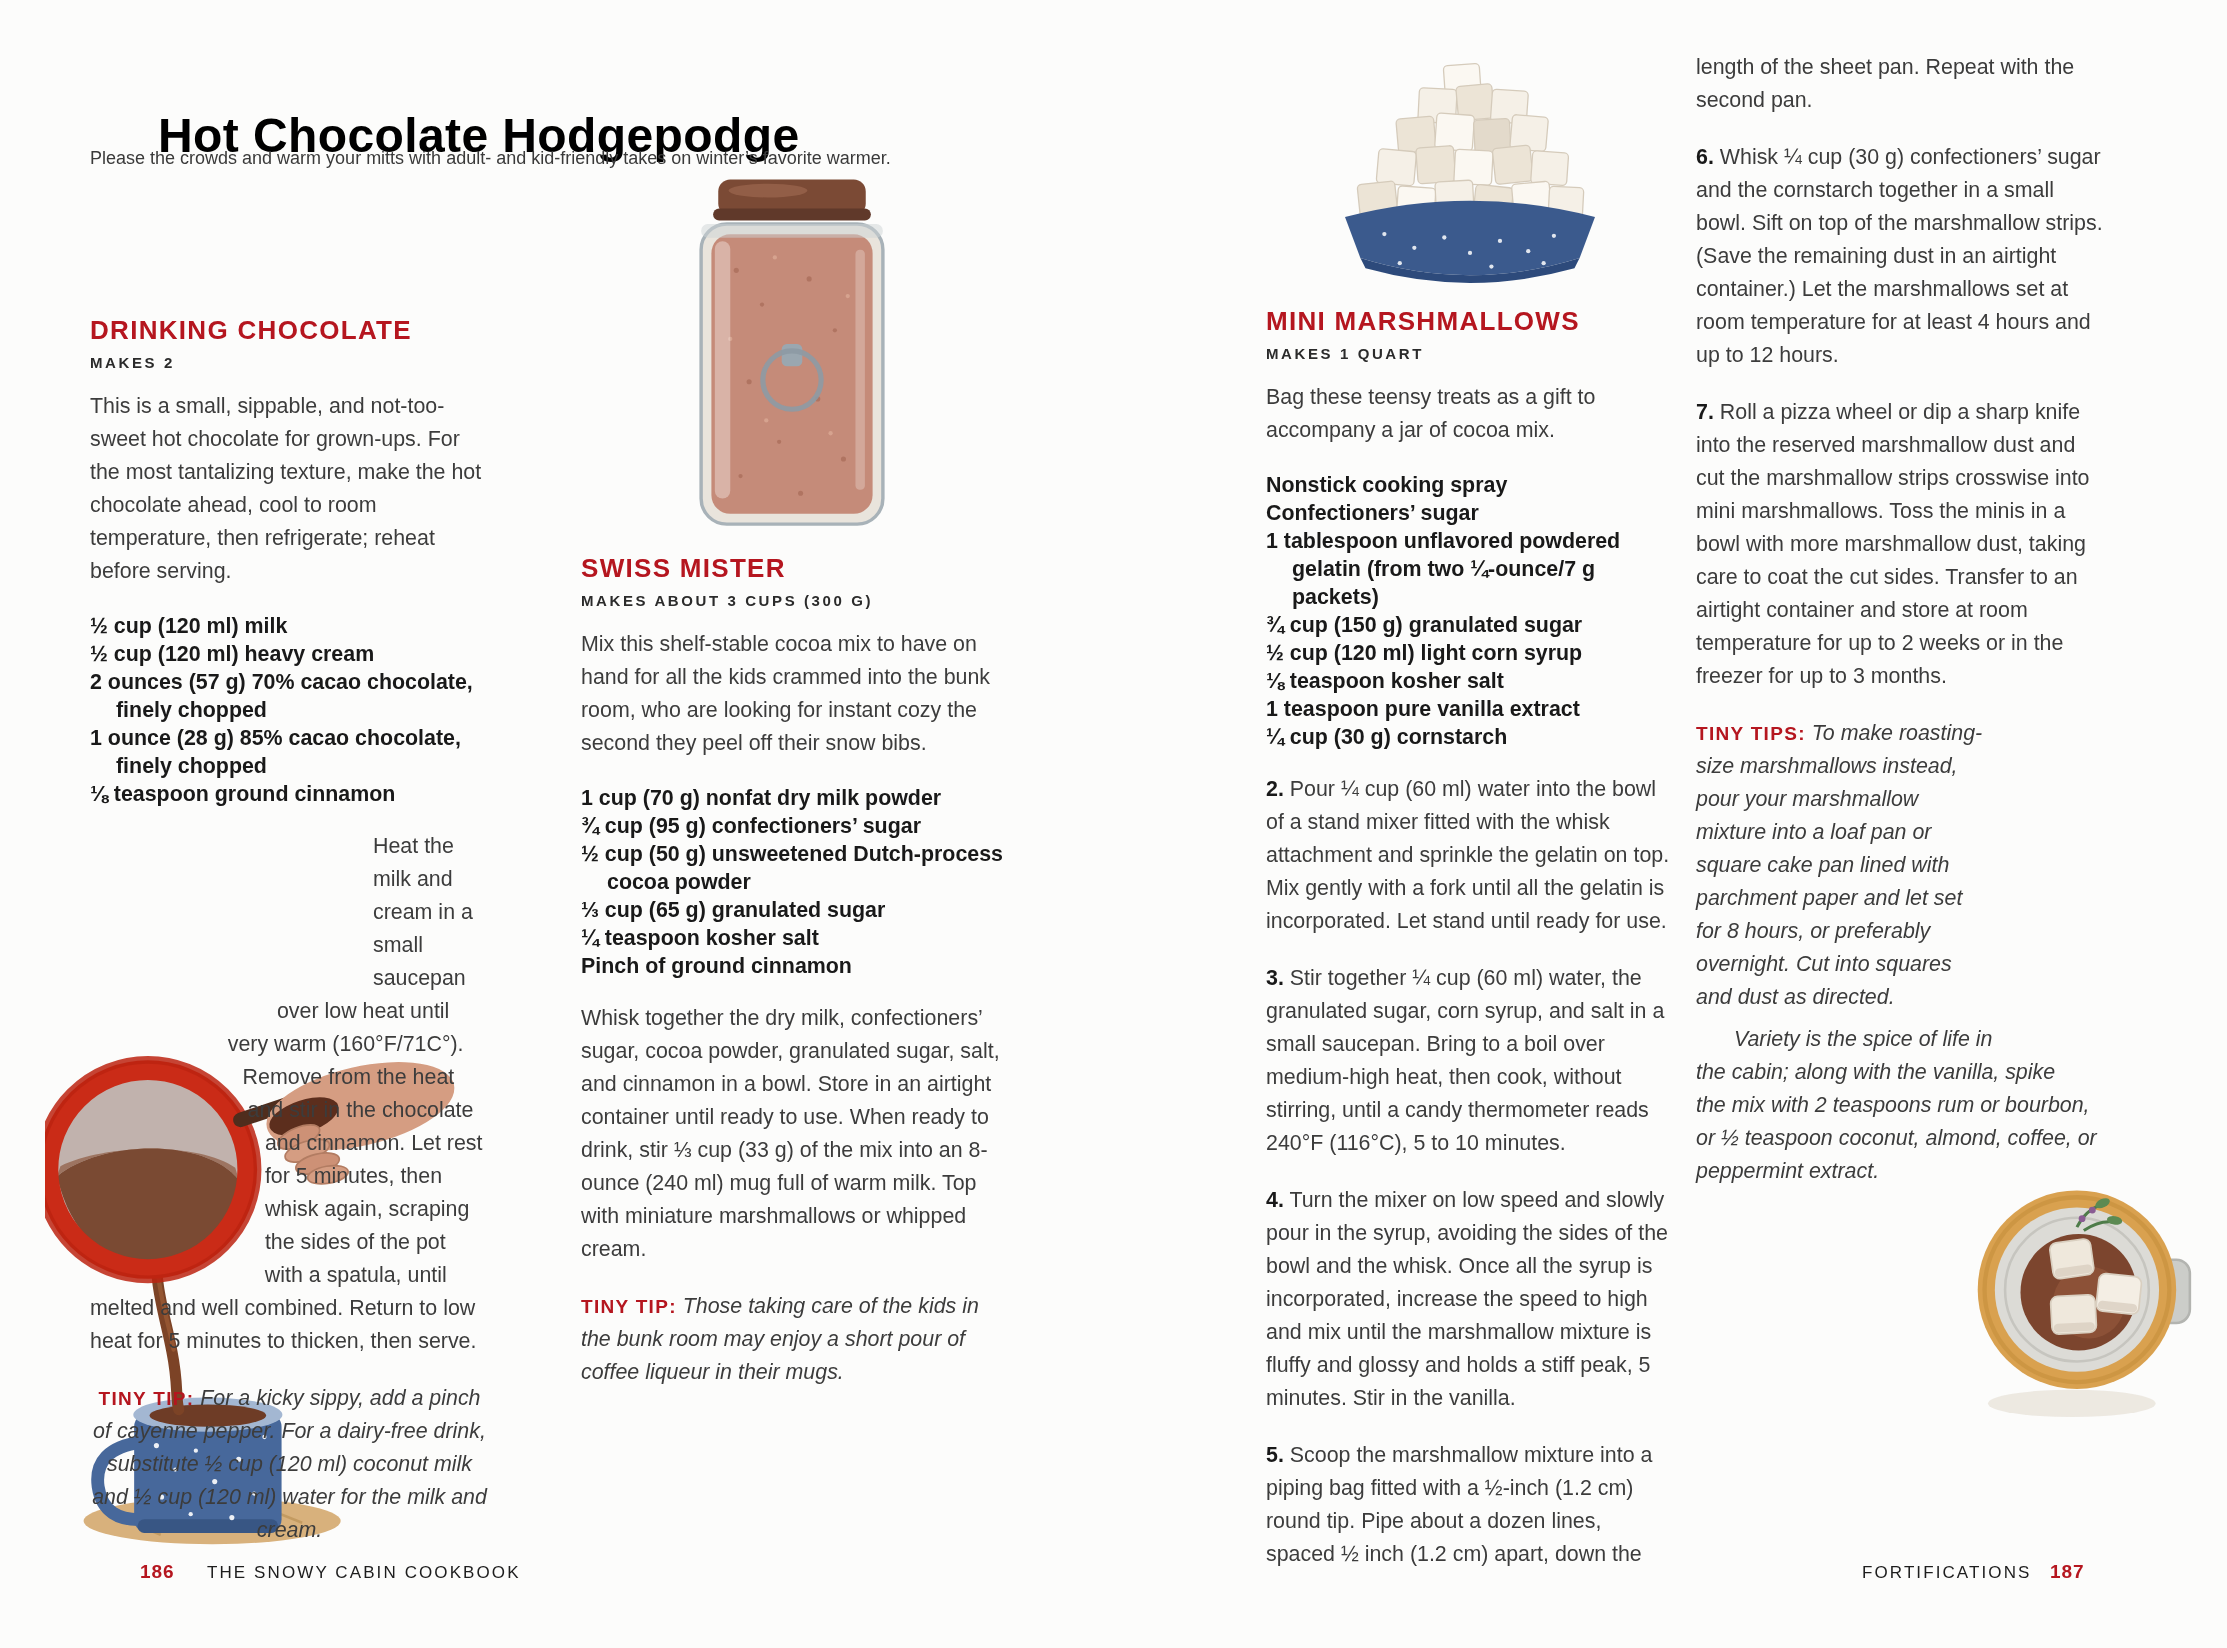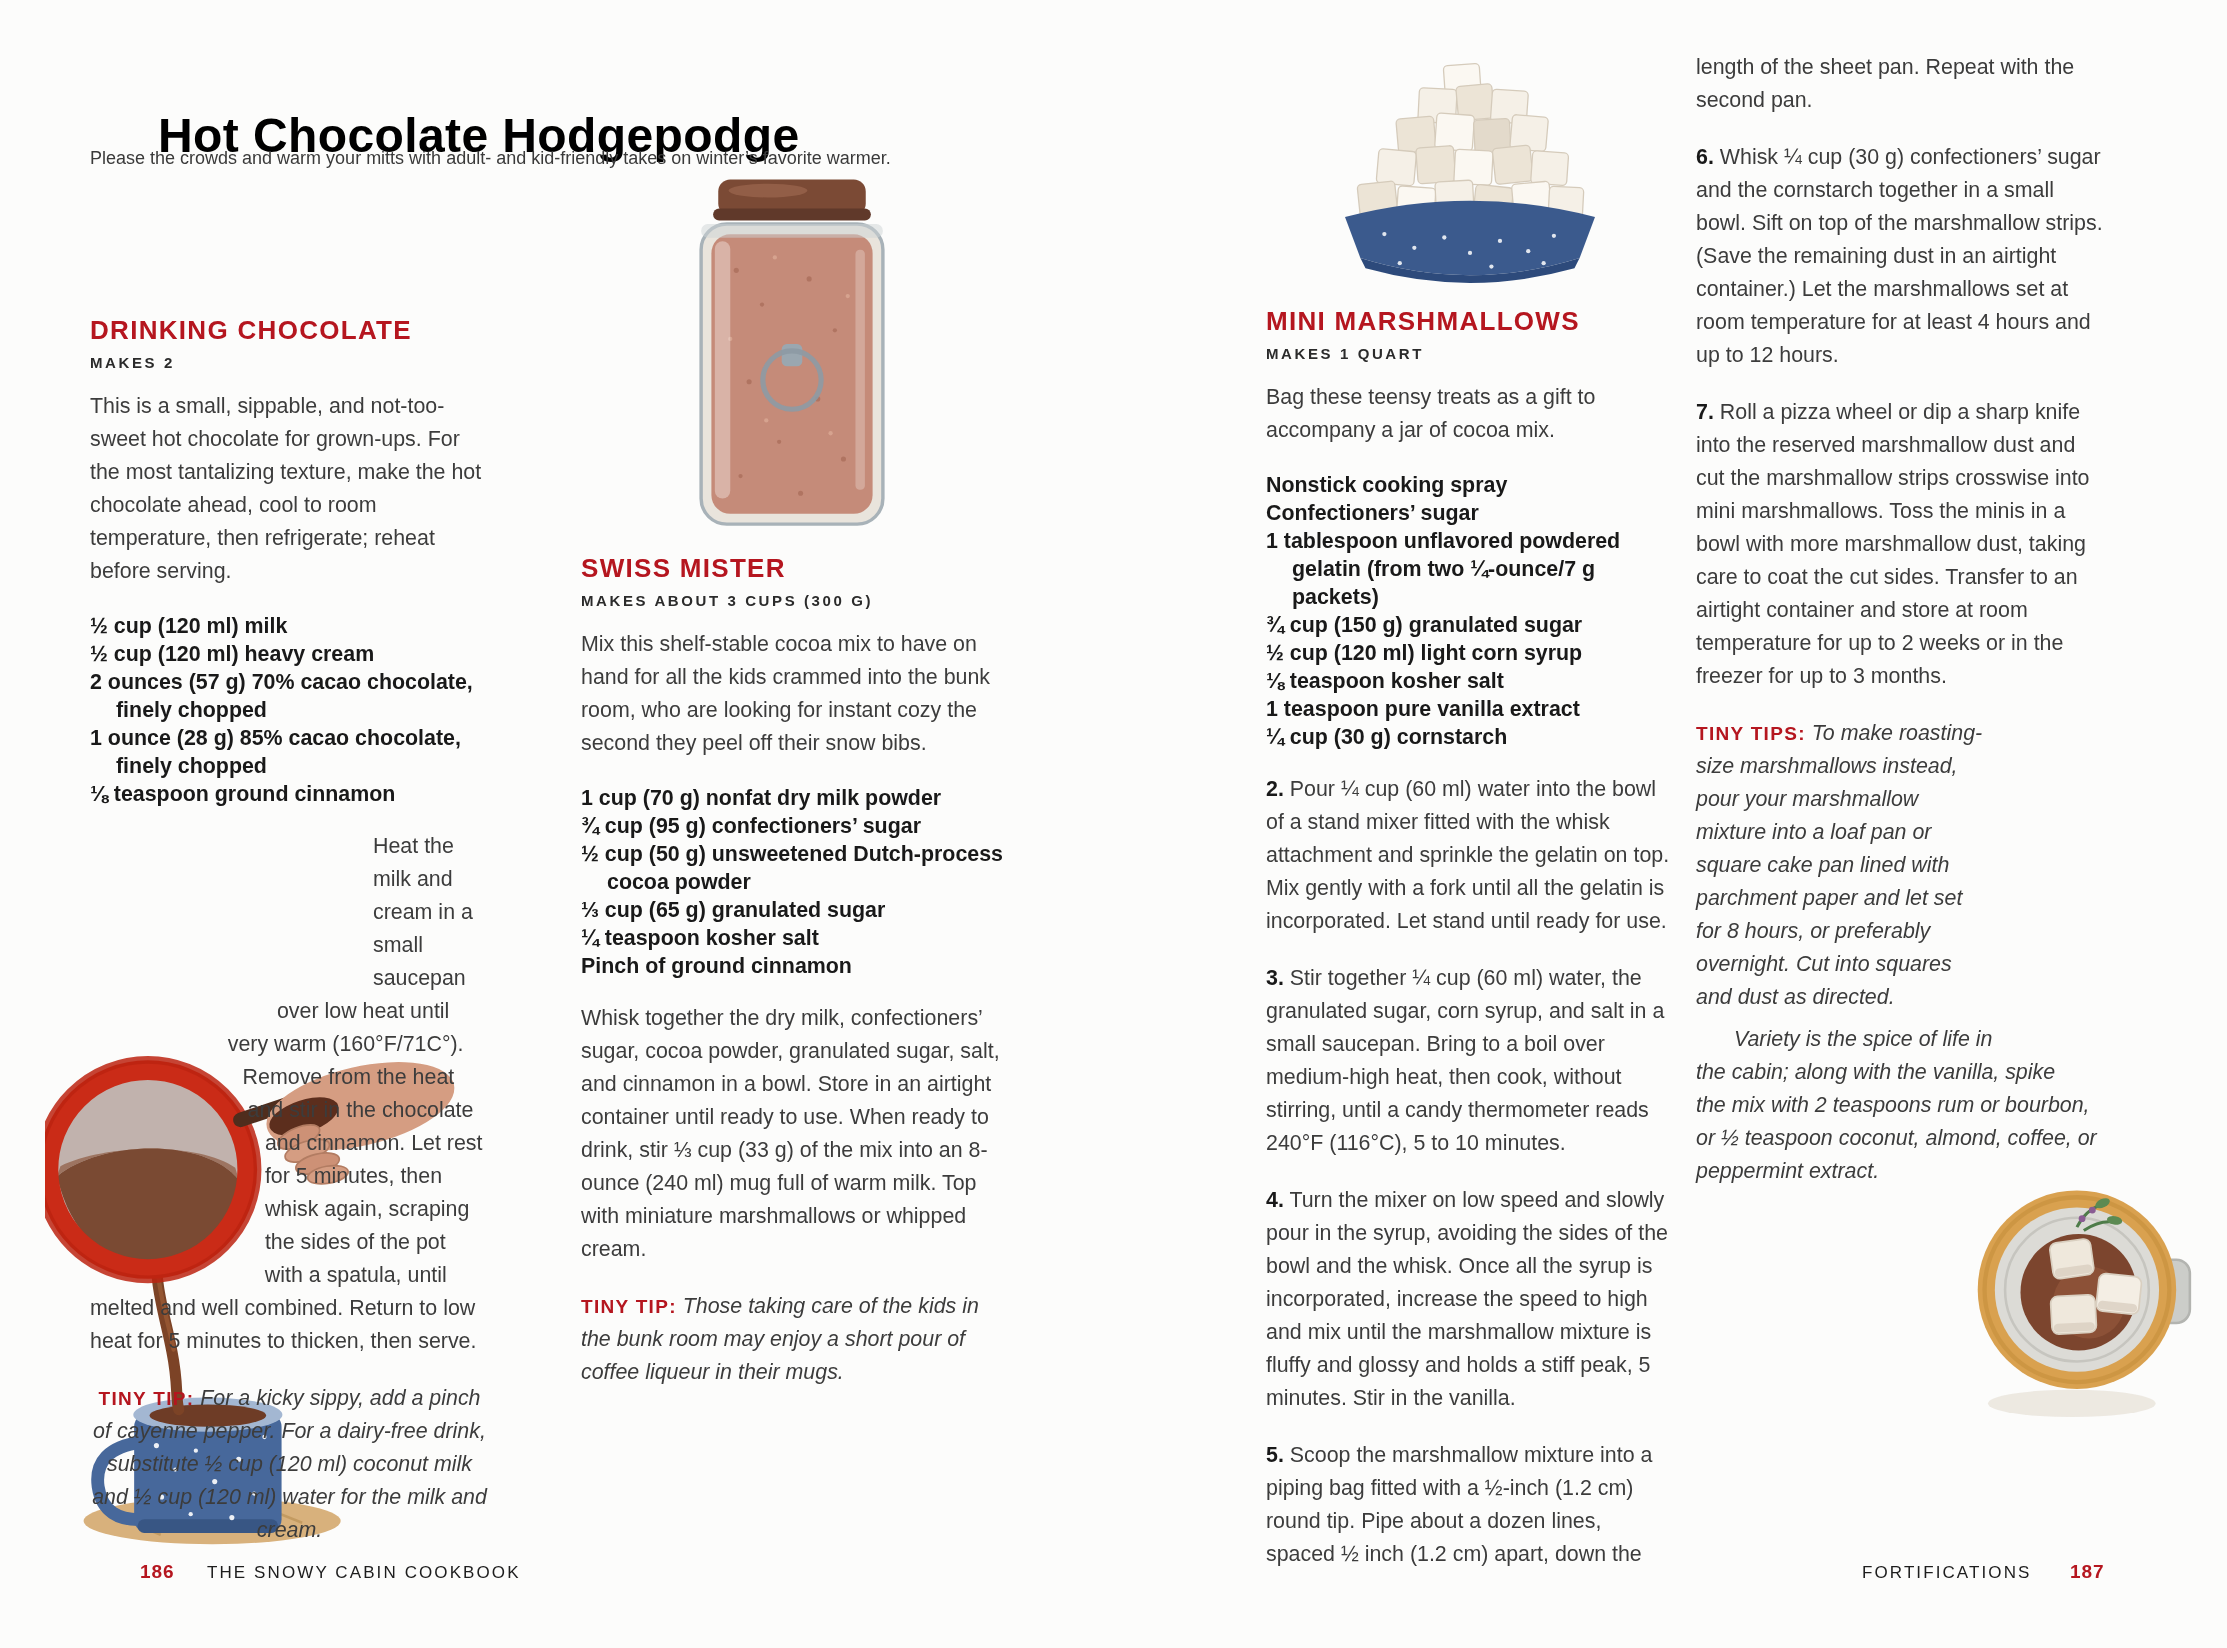--- a/index.html
+++ b/index.html
@@ -31,21 +31,21 @@
   .illus{display:block;}
   #jar-illus{margin:0 auto 22px;}
   #bowl-illus{margin:3.4px auto 22px;}
   #pot-illus{position:absolute;left:45px;top:1041px;}
   #mugtop-illus{position:absolute;left:1976px;top:1157px;}
   .footer-item{position:absolute;top:1563px;font-size:17px;font-weight:400;letter-spacing:2.1px;color:#1d1d1d;white-space:nowrap;}
   .footer-num{position:absolute;top:1561px;font-size:19px;font-weight:700;color:#b5161f;letter-spacing:0.9px;}
   #footer-left-num{left:140px;}
   #footer-left-text{left:207px;}
   #footer-right-text{left:1862px;}
-  #footer-right-num{left:2050px;margin-left:20px;}
+  #footer-right-num{left:2050px;}
 </style>
 </head>
 <body>
 
 <svg id="pot-illus" class="illus" width="420" height="510" viewBox="0 0 490 595">
   <ellipse cx="195" cy="560" rx="150" ry="27" fill="#d8b17c"></ellipse>
   <path d="M80,548 l60,24 M130,542 l70,26 M190,540 l66,24 M250,542 l50,20 M95,560 l40,16" stroke="#bb9156" stroke-width="3" fill="none" opacity="0.7"></path>
   <path d="M112,468 q-56,8 -50,52 q6,42 56,38" fill="none" stroke="#47689b" stroke-width="15"></path>
   <rect x="104" y="434" width="172" height="140" rx="16" fill="#47689b"></rect>
   <rect x="108" y="558" width="164" height="16" rx="8" fill="#385684"></rect>

